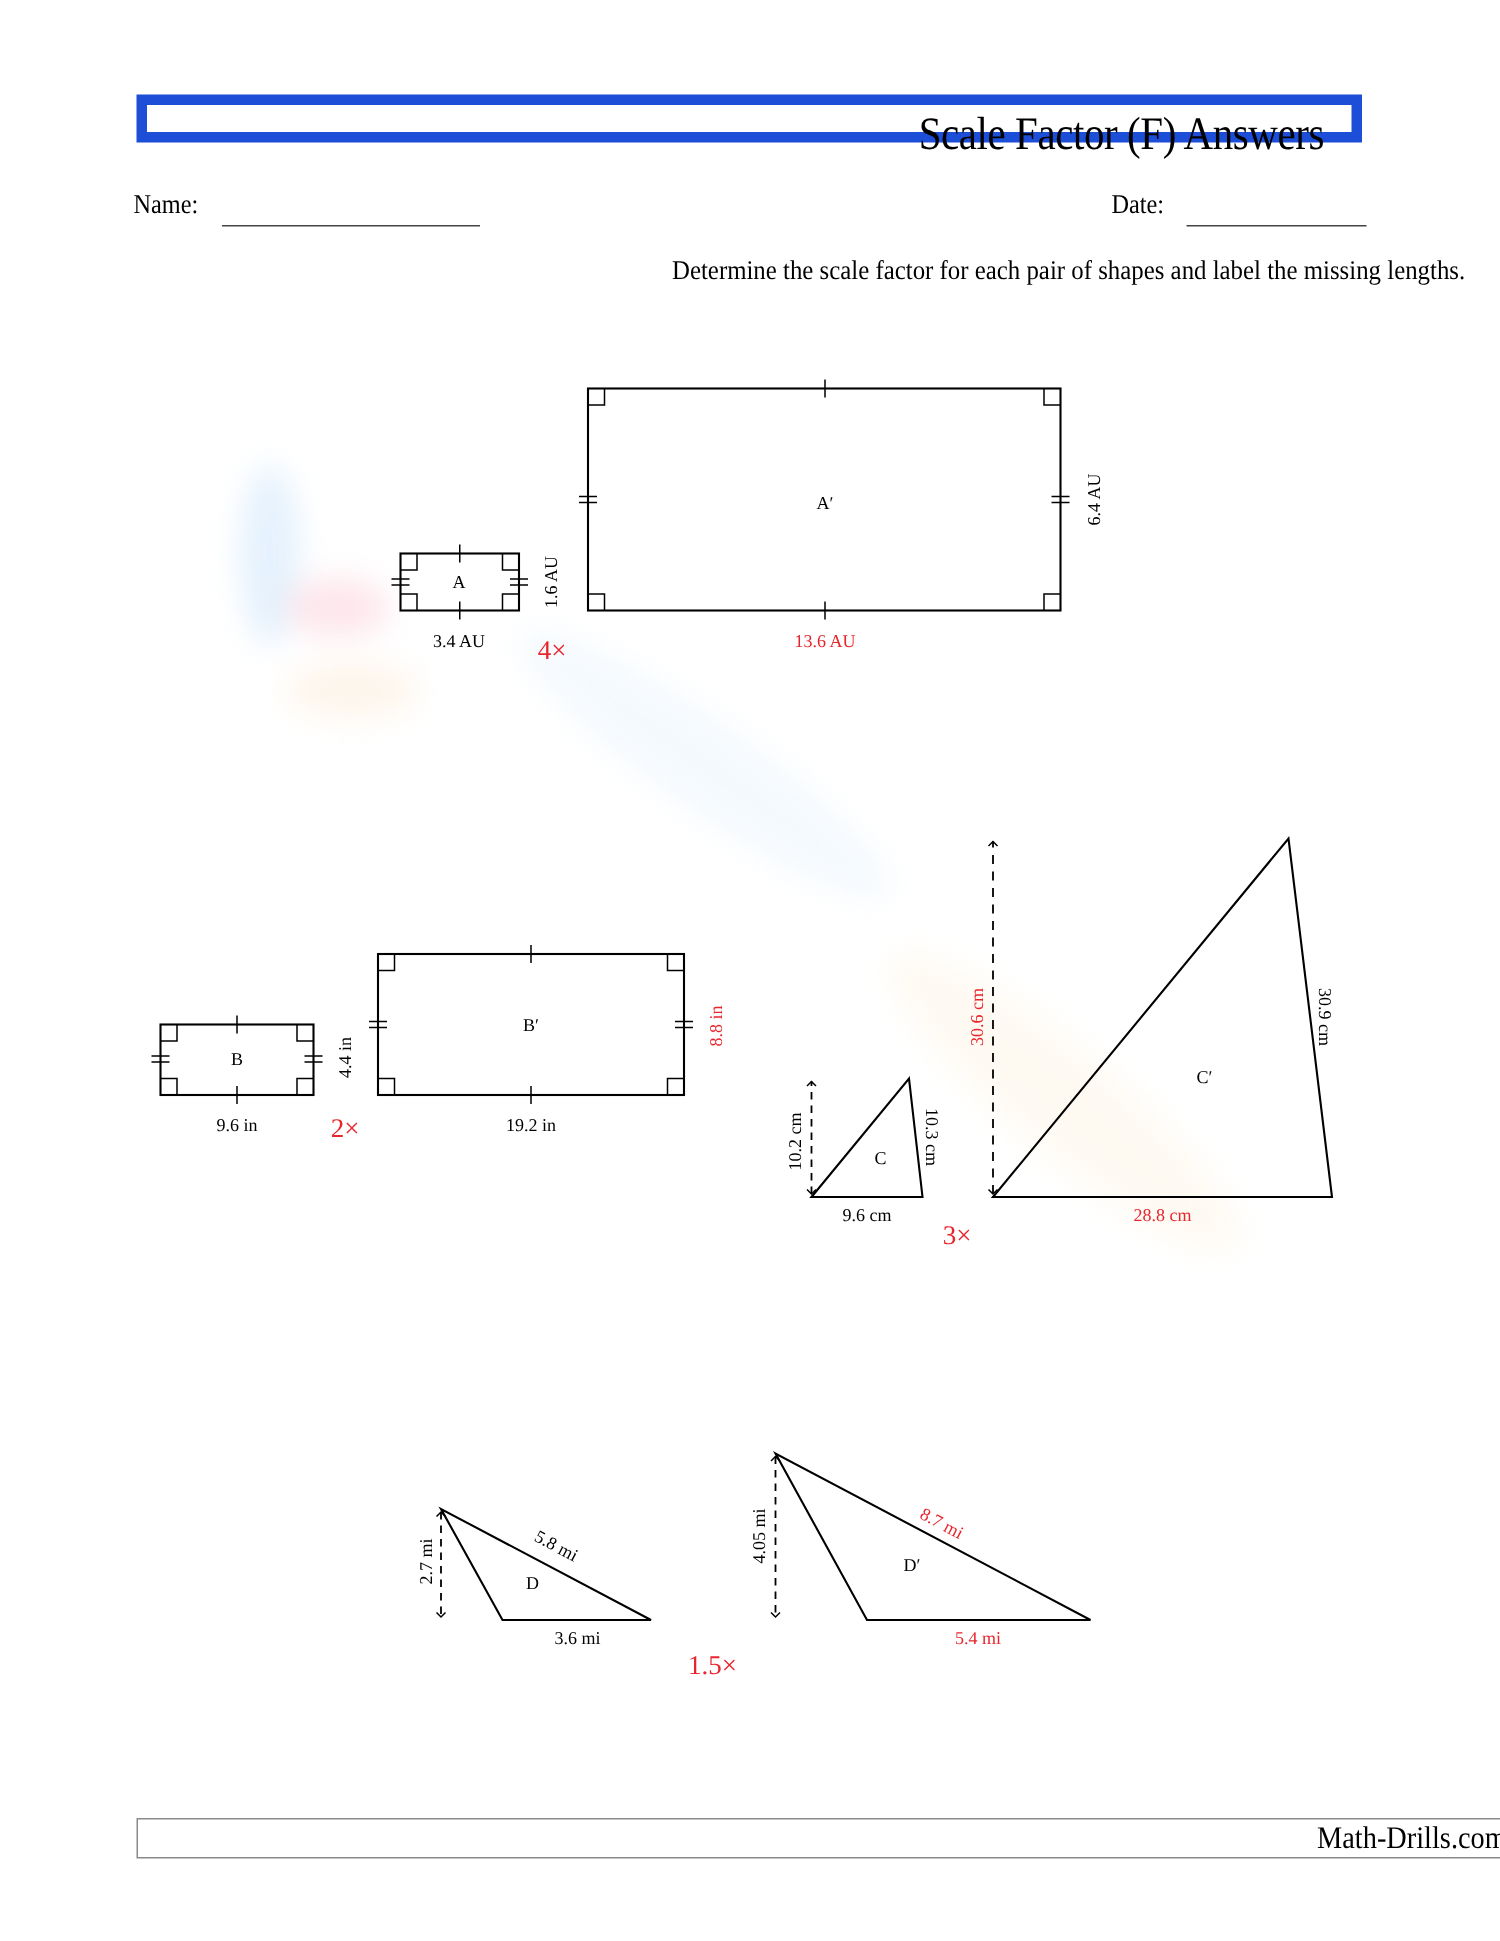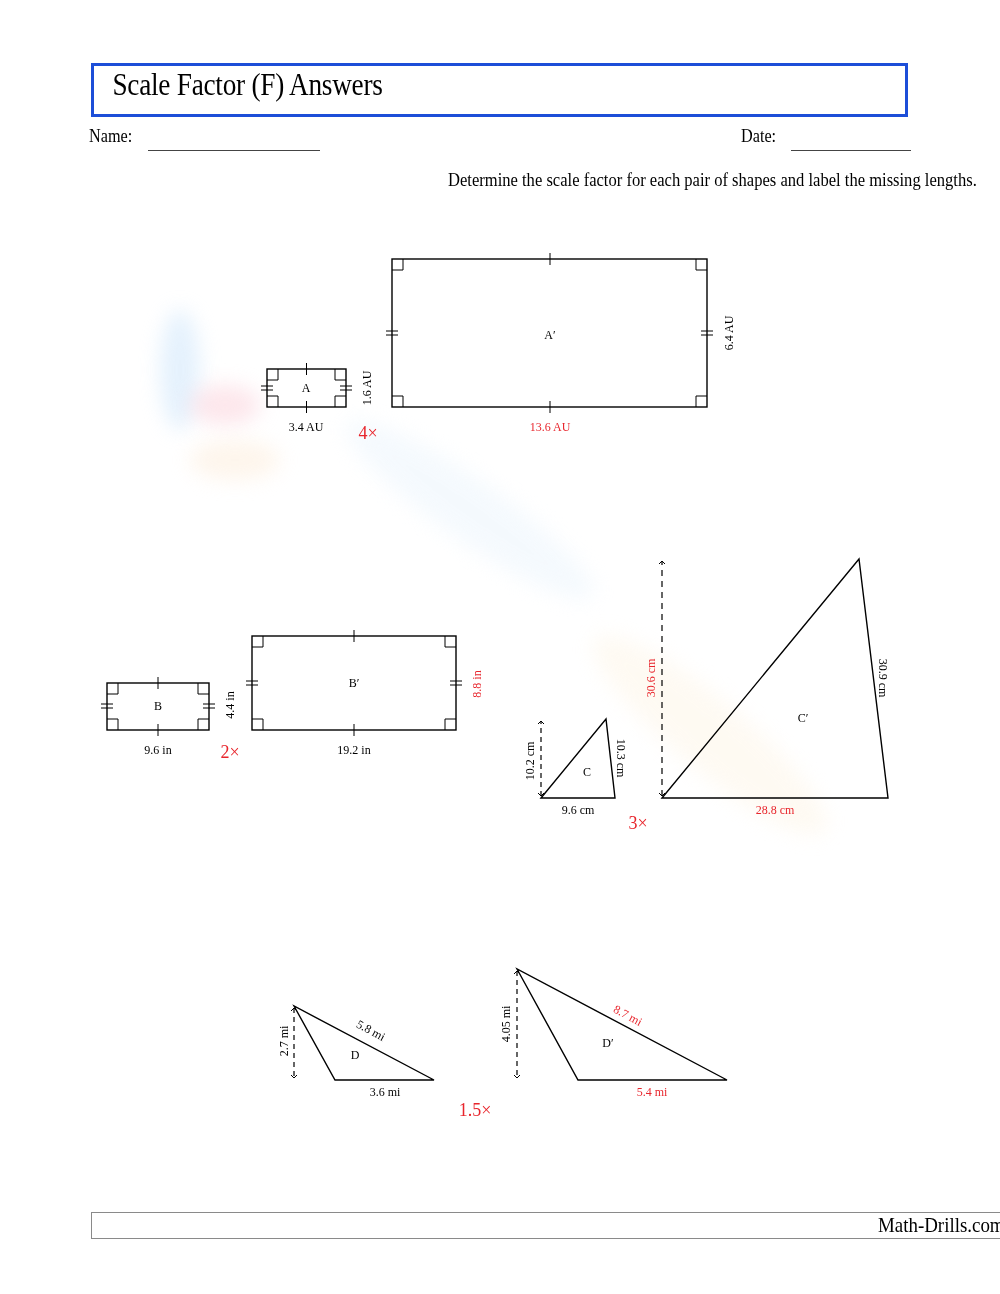--- a/index.html
+++ b/index.html
@@ -1,19 +1,19 @@
 <!DOCTYPE html>
 <html><head>
 <meta charset="utf-8">
 <style>
   html, body { margin: 0; padding: 0; background: #ffffff; }
   body { width: 1000px; height: 1294px; position: relative; overflow: hidden;
          font-family: "Liberation Serif", "DejaVu Serif", serif; color: #000; }
-  .title-box { position: absolute; left: 91px; top: 63px; width: 817px; height: 54px;
-               border: 3px solid #1d4ed8; box-sizing: border-box; text-align: left; }
+  .title-box { position: absolute; left: 91px; top: 63px; width: 817px; height: 32px;
+               border: 7px solid #1d4ed8; box-sizing: border-box; text-align: right; }
   .title-box span { font-size: 31px; line-height: 38px; letter-spacing: -0.3px;
                     transform: scaleX(0.88); display: inline-block; }
   .name-lbl { position: absolute; left: 89px; top: 126px; font-size: 18px; transform: scaleX(0.9); transform-origin: left; }
   .name-line { position: absolute; left: 148px; top: 150px; width: 172px; border-top: 1px solid #444; }
   .date-lbl { position: absolute; left: 741px; top: 126px; font-size: 18px; transform: scaleX(0.9); transform-origin: left; }
   .date-line { position: absolute; left: 791px; top: 150px; width: 120px; border-top: 1px solid #444; }
   .instructions { position: absolute; left: 0; width: 1000px; top: 170px; text-align: right; font-size: 18px; }
   .instructions span { display: inline-block; transform: scaleX(0.92); }
   .footer-box { position: absolute; left: 91px; top: 1212px; width: 922px; height: 27px;
                 border: 1px solid #8a8a8a; box-sizing: border-box; text-align: right; }

